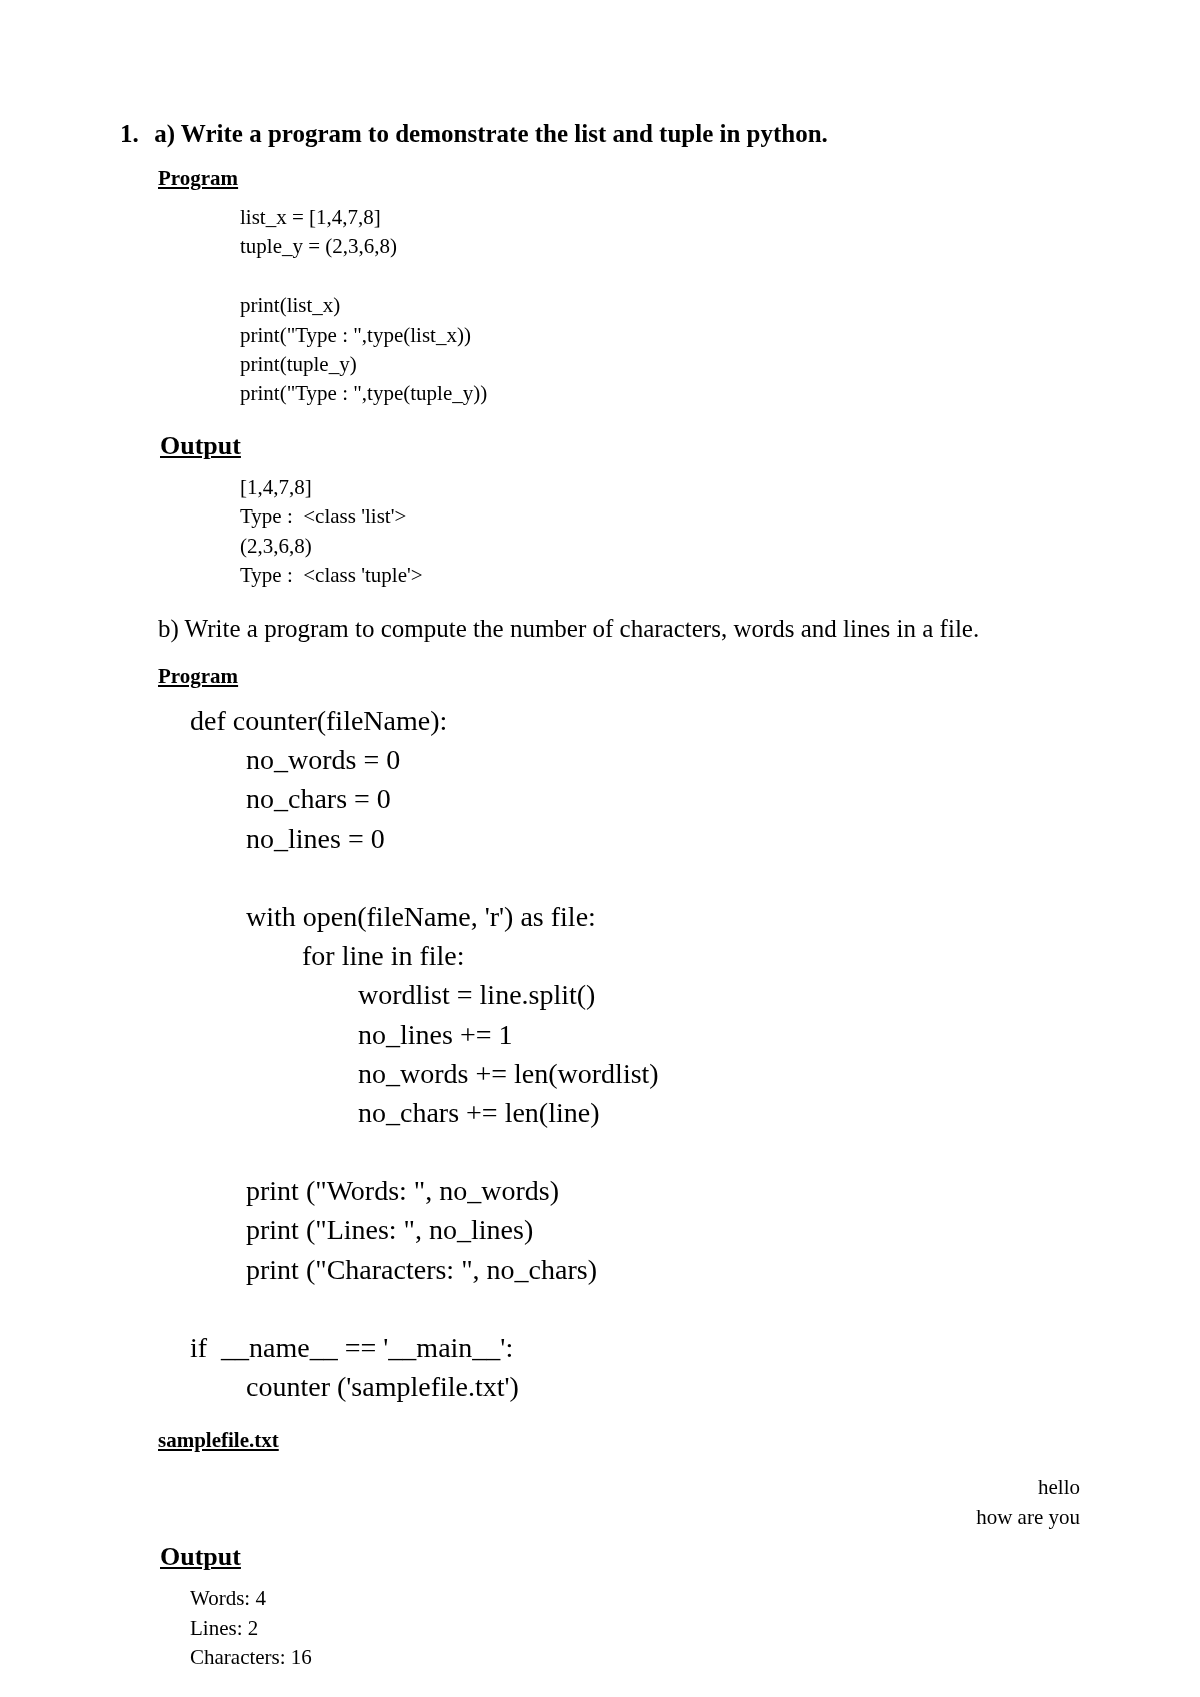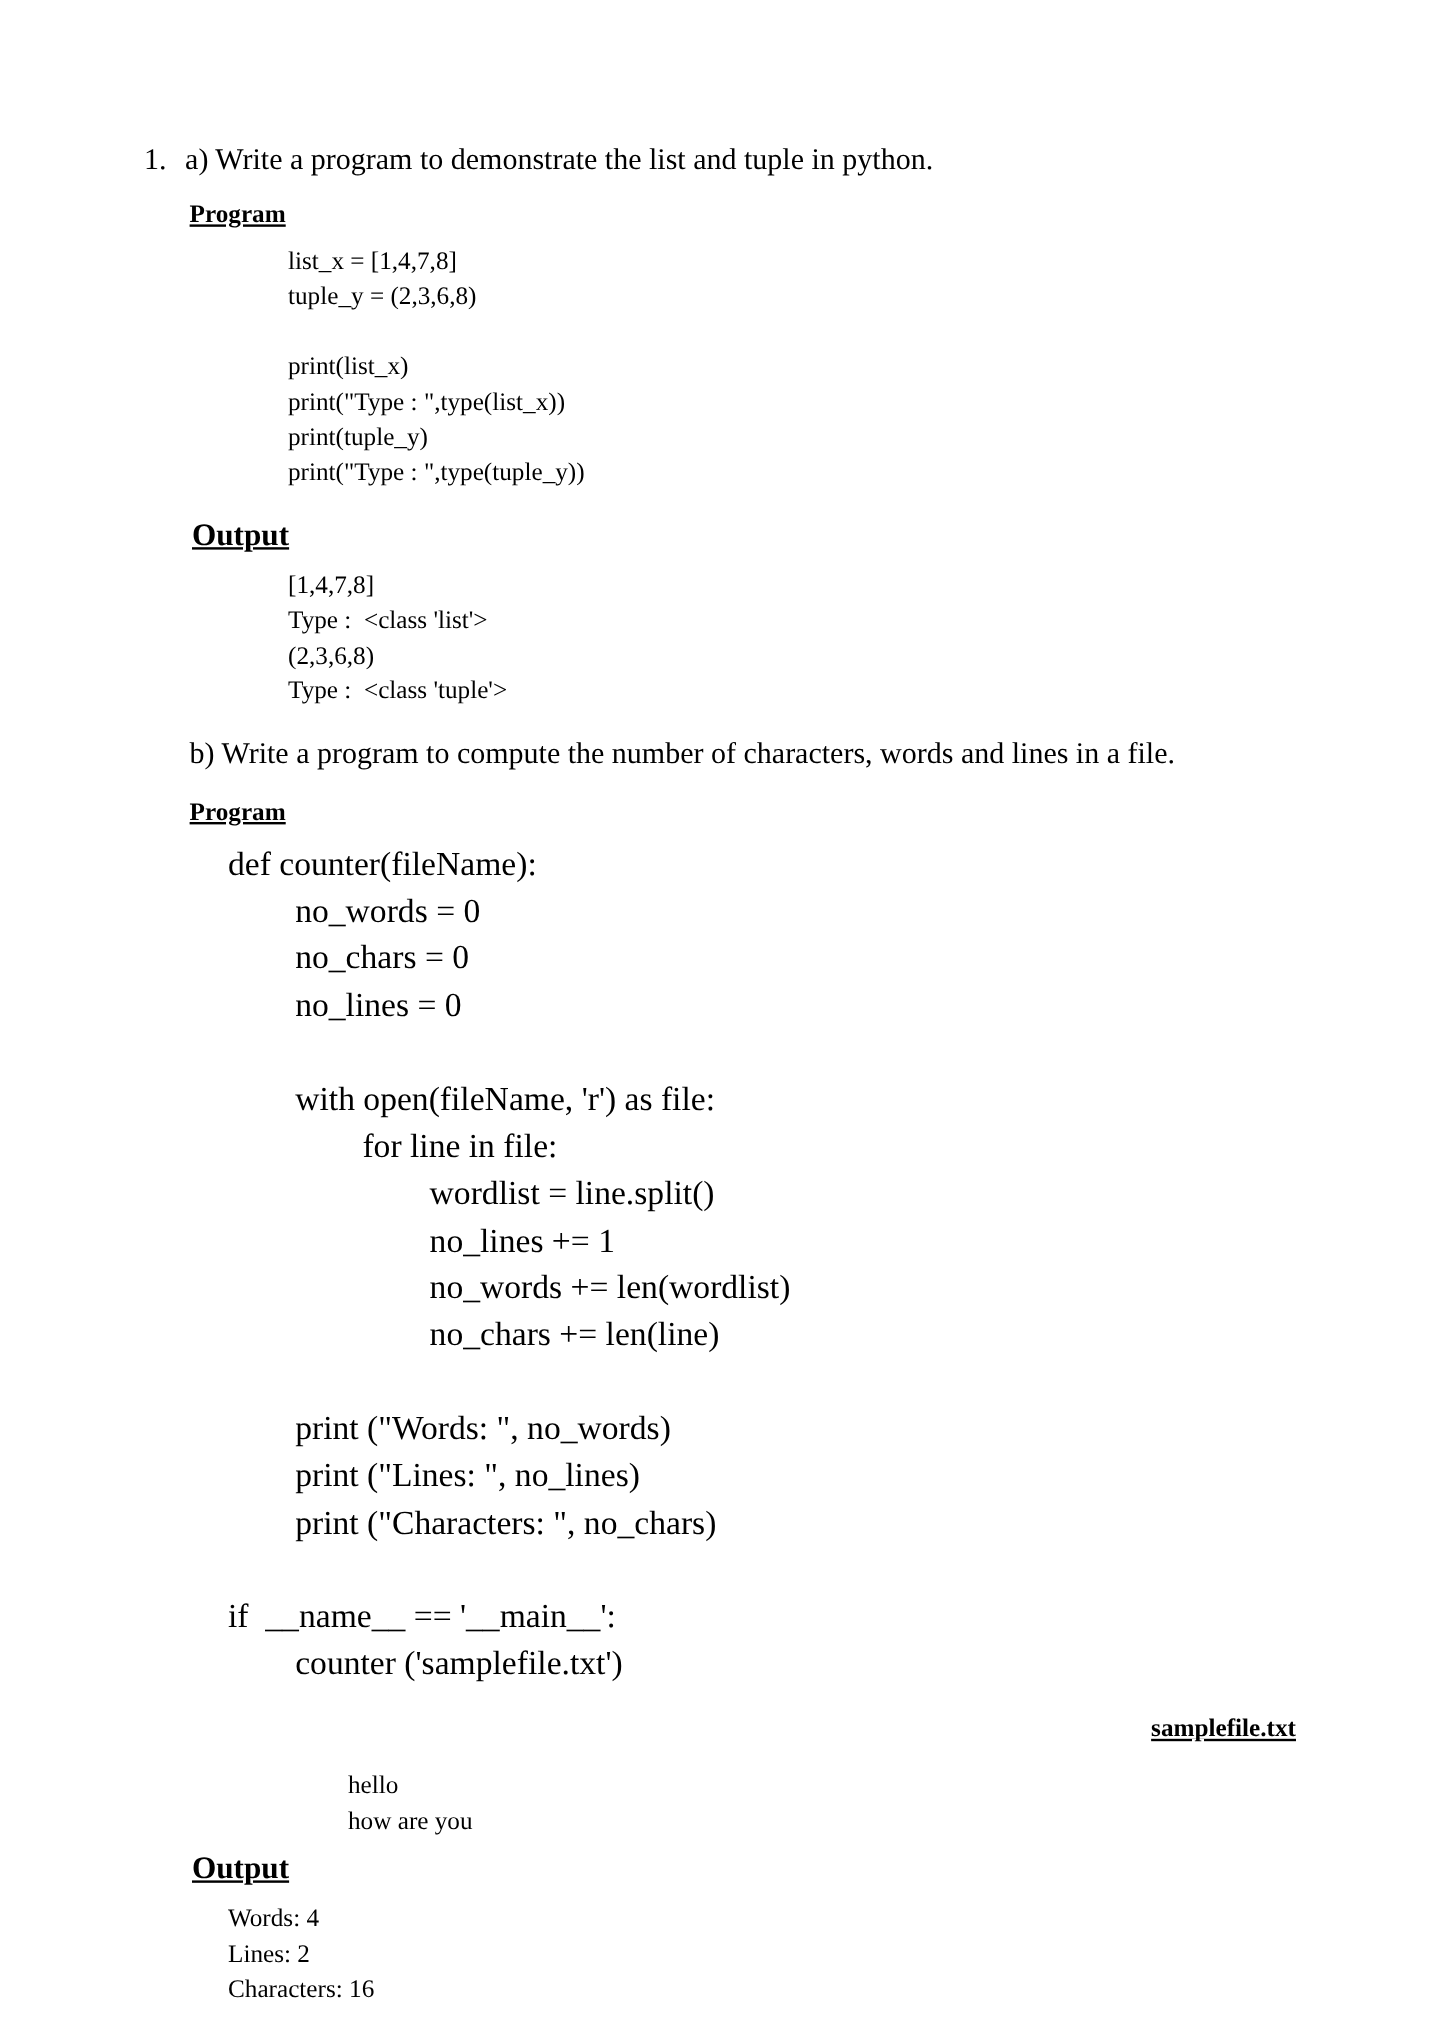--- a/index.html
+++ b/index.html
@@ -10,21 +10,21 @@
       color: #000000;
       width: 1200px;
       height: 1697px;
       box-sizing: border-box;
     }
     .page {
       padding: 120px 120px 80px 120px;
     }
     .q-heading {
       font-size: 25px;
-      font-weight: normal;
+      font-weight: bold;
       margin: 0 0 18px 0;
     }
     .q-heading .num {
       display: inline-block;
       width: 28px;
     }
     .sub-heading {
       font-size: 21px;
       font-weight: bold;
       text-decoration: underline;
@@ -56,39 +56,39 @@
       line-height: 1.4;
       margin: 4px 0 6px 70px;
       font-family: "Times New Roman", Times, serif;
     }
     .sample-block {
       font-size: 21px;
       white-space: pre;
       line-height: 1.4;
       margin: 20px 0 10px 170px;
       font-family: "Times New Roman", Times, serif;
+      text-align: right;
     }
     .q-b-heading {
       font-size: 25px;
       font-weight: normal;
       margin: 12px 0 18px 38px;
       line-height: 1.35;
     }
     .program-label-b {
       font-size: 21px;
       font-weight: bold;
       text-decoration: underline;
       margin: 8px 0 12px 38px;
     }
     .samplefile-label {
       font-size: 21px;
       font-weight: bold;
       text-decoration: underline;
       margin: 8px 0 8px 38px;
-      text-align: right;
     }
   </style>
 </head>
 <body>
 
 <div class="page">
 
   <div class="q-heading">
     <span class="num">1.</span>
     <span>a) Write a program to demonstrate the list and tuple in python.</span>

